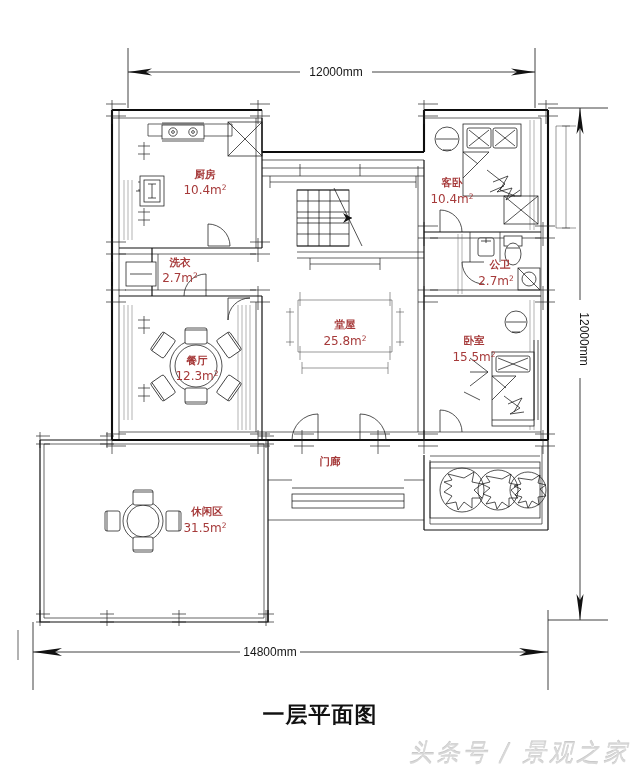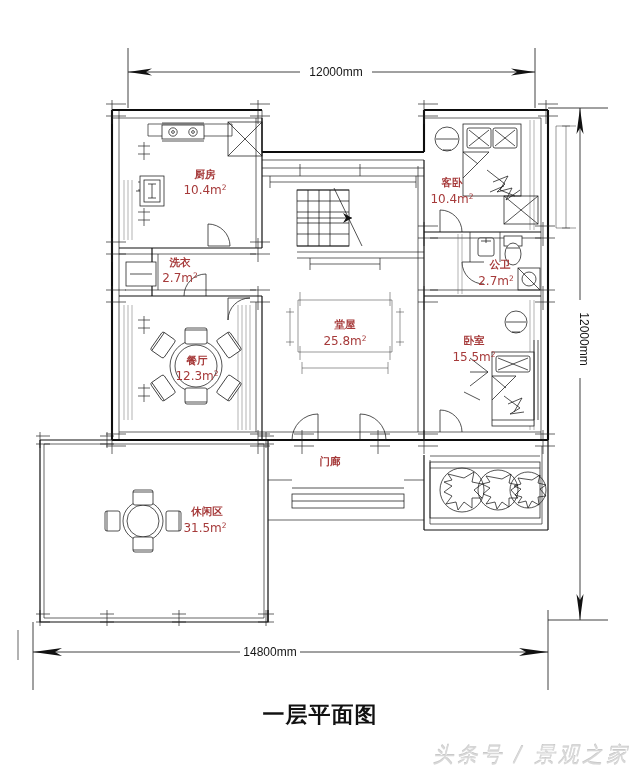--- a/index.html
+++ b/index.html
@@ -60,21 +60,21 @@
   .hair { stroke: #333333; stroke-width: 0.5; fill: none; }
   .dimline { stroke: #111111; stroke-width: 0.8; fill: none; }
   .furn { stroke: #1a1a1a; stroke-width: 0.75; fill: none; }
   .furn-f { stroke: #1a1a1a; stroke-width: 0.75; fill: #ffffff; }
   .grid-faint { stroke: #555; stroke-width: 0.45; fill: none; }
   #watermark {
     position: absolute;
     right: 10px;
     bottom: 6px;
     font-family: "DejaVu Sans", "Liberation Sans", sans-serif;
-    font-size: 21px;
+    font-size: 24px;
     font-style: italic;
     color: #d8d8d8;
     letter-spacing: 3px;
     text-shadow: 0 1px 0 #ffffff, 0 -1px 0 #c9c9c9;
     user-select: none;
     white-space: nowrap;
   }
 </style>
 </head>
 <body>

